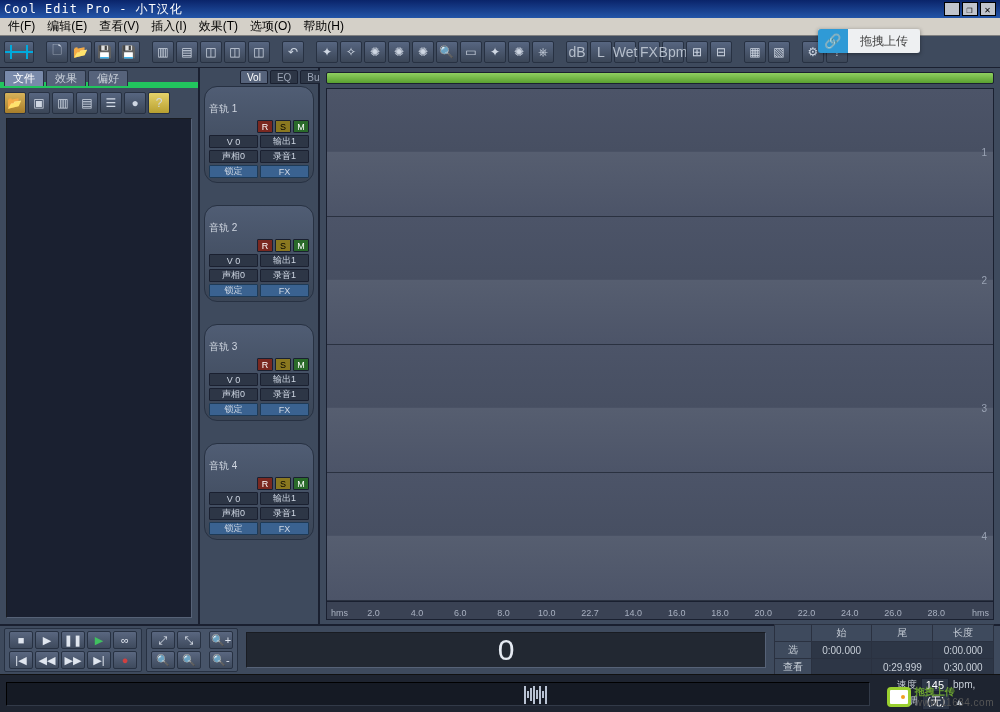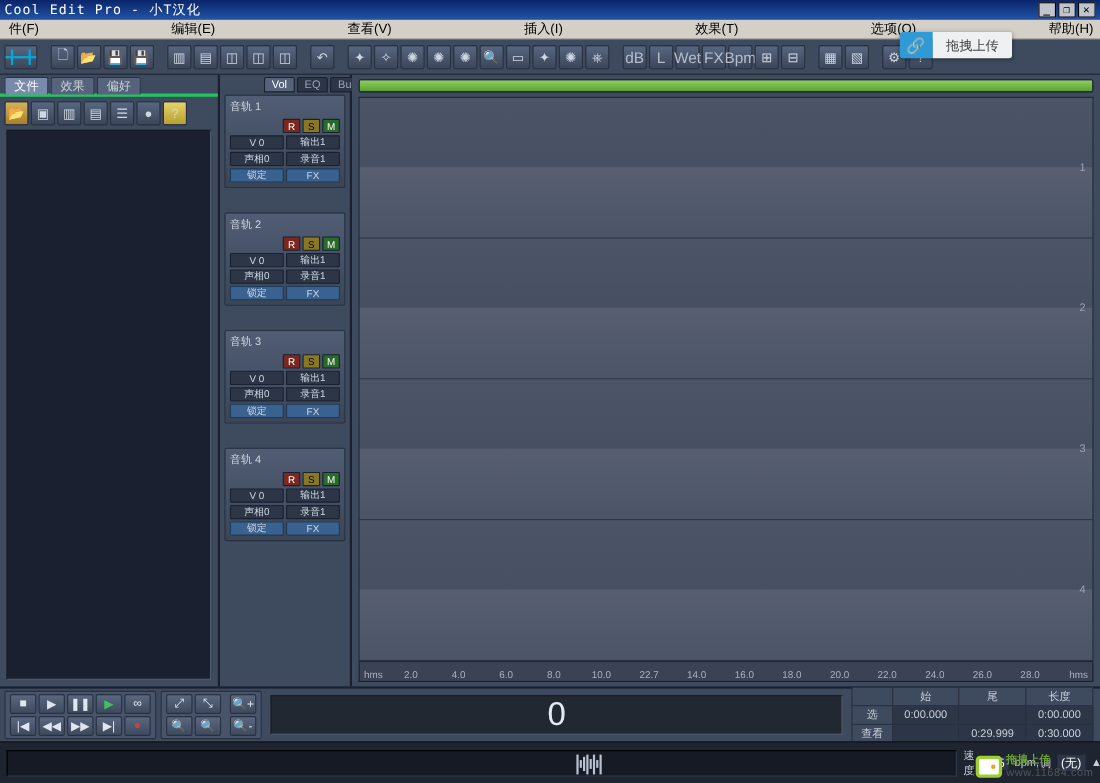--- a/index.html
+++ b/index.html
@@ -37,21 +37,20 @@
 }
 
 
 .menubar {
   height: 18px;
   background: #d4d0c8;
   display: flex;
   align-items: center;
   padding-left: 2px;
   border-bottom: 1px solid #808080;
-  justify-content: space-between;
 }
 .menubar .m {
   padding: 1px 6px;
   color: #000;
   font-size: 12px;
 }
 .tabs-row { display:flex; gap:2px; }
 .tabs-row .tb {
   height:14px; padding:0 6px; font-size:10px;
   background:#2d3646; border:1px solid #1a2030;
@@ -107,21 +106,21 @@
 
 
 .leftcol {
   width: 200px;
   background: #3e4a5d;
   border-right: 2px solid #1a2030;
   display:flex; flex-direction:column;
 }
 .leftcol .tabs {
   height: 20px; display:flex; gap:2px; padding:2px 4px 0 4px;
-  border-bottom:3px solid #22c55e;
+  border-bottom:6px solid #22c55e;
 }
 .leftcol .tabs .tb {
   height:16px; padding:0 8px; font-size:11px;
   background:#56637b; border:1px solid #273142; border-bottom:none;
   border-top-left-radius:2px; border-top-right-radius:2px;
   display:flex; align-items:center;
 }
 .leftcol .tabs .tb.on { background:#798aaa; color:#fff; }
 .leftcol .toolbar-mini {
   padding:4px; display:flex; gap:2px; flex-wrap:wrap;
@@ -140,23 +139,23 @@
   display:flex; flex-direction:column;
 }
 .mixercol .tabs { padding: 2px 4px 0 4px; margin-left: 36px; }
 .mixercol .mixer-scroll {
   flex:1; overflow:hidden;
   padding:2px 4px;
 }
 .track-panel {
   background: linear-gradient(#505d74,#3a4556);
   border: 1px solid #273142;
-  border-radius: 2px;
+  border-radius: 13px;
   margin-bottom: 22px;
-  padding: 2px 4px 4px 4px;
+  padding: 14px 4px 4px 4px;
 }
 .track-panel .tname {
   font-size:10px; color:#d0d6e0; padding:1px 0 2px 0;
 }
 .track-panel .row { display:flex; gap:2px; margin-top:2px; }
 .chip {
   height:13px; flex:1;
   background:#2d3646;
   border:1px solid #1a2030;
   font-size:9px; color:#cfd7e3;
@@ -260,21 +259,21 @@
 }
 .meter .spikes {
   position:absolute; top:3px; left:60%; width:100px; height:18px;
   display:flex; gap:1px; align-items:center;
 }
 .meter .spikes i {
   width:2px; height:100%; background:#b8c2d2;
 }
 .tempo-box {
   width:120px; font-size:10px; color:#c8cfd8;
-  display:flex; gap:1px; margin-right:4px;
+  display:flex; flex-direction:column; gap:1px; margin-right:4px;align-items:center;
 }
 .tempo-box .row { display:flex; align-items:center; gap:4px; }
 .tempo-box .val {
   background:#2d3646; border:1px solid #1a2030; padding:0 4px;
   color:#fff; font-family:Arial; font-size:11px;
 }
 .watermark {
   position:absolute; right:6px; bottom:4px;
   display:flex; align-items:center; gap:4px;
 }

